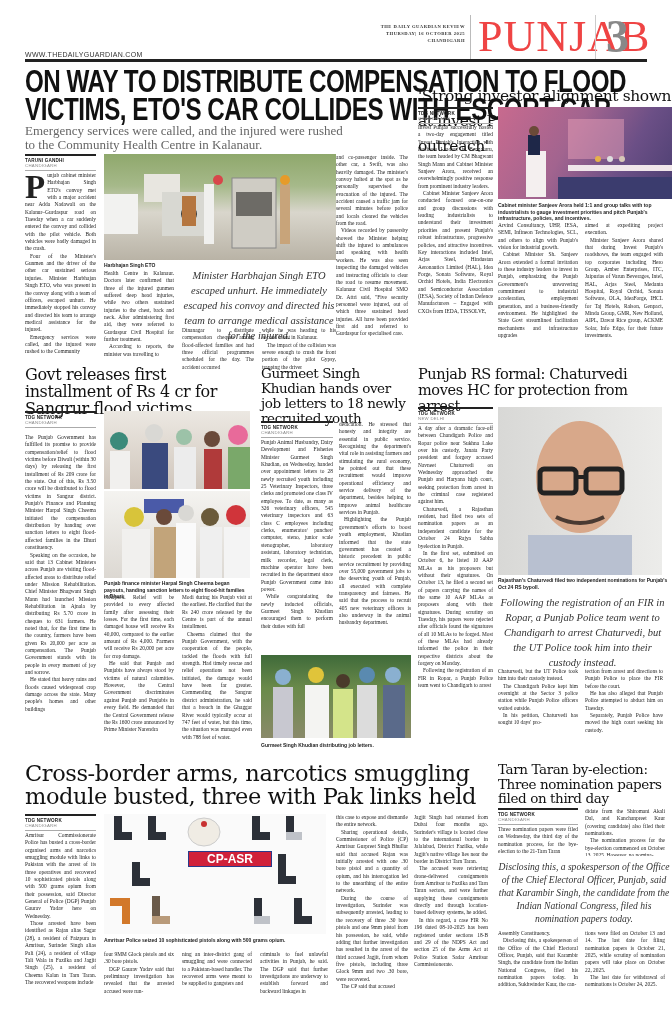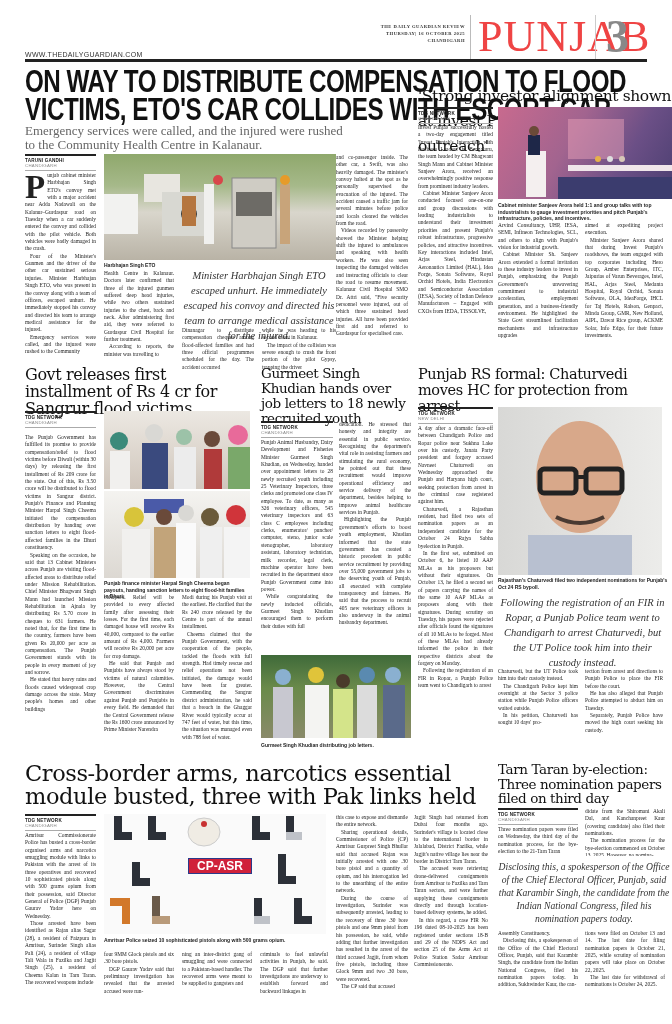--- a/index.html
+++ b/index.html
@@ -238,21 +238,21 @@
     <p>In his petition, Chaturvedi has sought 10 days' pro-</p>
   </div>
   <div class="abs col" style="left:585px;top:668px;width:78px;height:90px">
     <p class="first">tection from arrest and directions to Punjab Police to place the FIR before the court.</p>
     <p>He has also alleged that Punjab Police attempted to abduct him on Tuesday.</p>
     <p>Separately, Punjab Police have moved the high court seeking his custody.</p>
   </div>
 </section>
 
 <section>
-  <div class="abs hl-serif" style="left:25px;top:762px;width:460px;font-size:22.5px;line-height:23px">Cross-border arms, narcotics essential module busted, three with Pak links held</div>
+  <div class="abs hl-serif" style="left:25px;top:762px;width:460px;font-size:22.5px;line-height:23px">Cross-border arms, narcotics smuggling module busted, three with Pak links held</div>
   <div class="abs byline" style="left:25px;top:814px;width:71px">
     <div class="name">TDG NETWORK</div>
     <div class="place">CHANDIGARH</div>
   </div>
   <div class="abs col" style="left:25px;top:832px;width:71px;height:188px">
     <p class="first">Amritsar Commissionerate Police has busted a cross-border organised arms and narcotics smuggling module with links to Pakistan with the arrest of its three operatives and recovered 10 sophisticated pistols along with 500 grams opium from their possession, said Director General of Police (DGP) Punjab Gaurav Yadav here on Wednesday.</p>
     <p>Those arrested have been identified as Rajan alias Sagar (28), a resident of Faizpura in Amritsar, Surinder Singh alias Pali (24), a resident of village Tali Wala in Fazilka and Jagjit Singh (25), a resident of Cheema Kalan in Tarn Taran. The recovered weapons include</p>
   </div>
   <div class="abs photo" style="left:104px;top:814px;width:222px;height:120px;background:#fafafa">
     <svg width="222" height="120" viewBox="0 0 222 120">
@@ -274,21 +274,21 @@
         <rect x="150" y="84" width="8" height="24"></rect>
           <rect x="150" y="102" width="16" height="8" fill="#bfc2c8"></rect>
         <rect x="190" y="84" width="8" height="24"></rect>
           <rect x="190" y="102" width="18" height="8"></rect>
       </g>
       <rect x="6" y="84" width="20" height="8" fill="#d2782a"></rect>
         <rect x="18" y="84" width="8" height="26" fill="#d2782a"></rect>
       <ellipse cx="100" cy="18" rx="16" ry="14" fill="#f0ece4" stroke="#ccc"></ellipse>
       <circle cx="100" cy="10" r="3" fill="#c83232"></circle>
     </svg>
-    <div class="abs" style="left:84px;top:44px;width:64px;height:16px;background:#d0213a;border:1px solid #2a3a8a">
+    <div class="abs" style="left:84px;top:37px;width:84px;height:16px;background:#d0213a;border:1px solid #2a3a8a">
       <div style="font:bold 12px/14px 'Liberation Sans',sans-serif;color:#fff;text-align:center">CP-ASR</div>
     </div>
   </div>
   <div class="abs cap" style="left:104px;top:937px;width:222px">Amritsar Police seized 10 sophisticated pistols along with 500 grams opium.</div>
   <div class="abs col" style="left:104px;top:951px;width:70px;height:70px">
     <p class="first">four 9MM Glock pistols and six .30 bore pistols.</p>
     <p>DGP Gaurav Yadav said that preliminary investigation has revealed that the arrested accused were run-</p>
   </div>
   <div class="abs col" style="left:182px;top:951px;width:70px;height:70px">
     <p class="first">ning an inter-district gang of smuggling and were connected to a Pakistan-based handler. The recovered arms were meant to be supplied to gangsters and</p>

